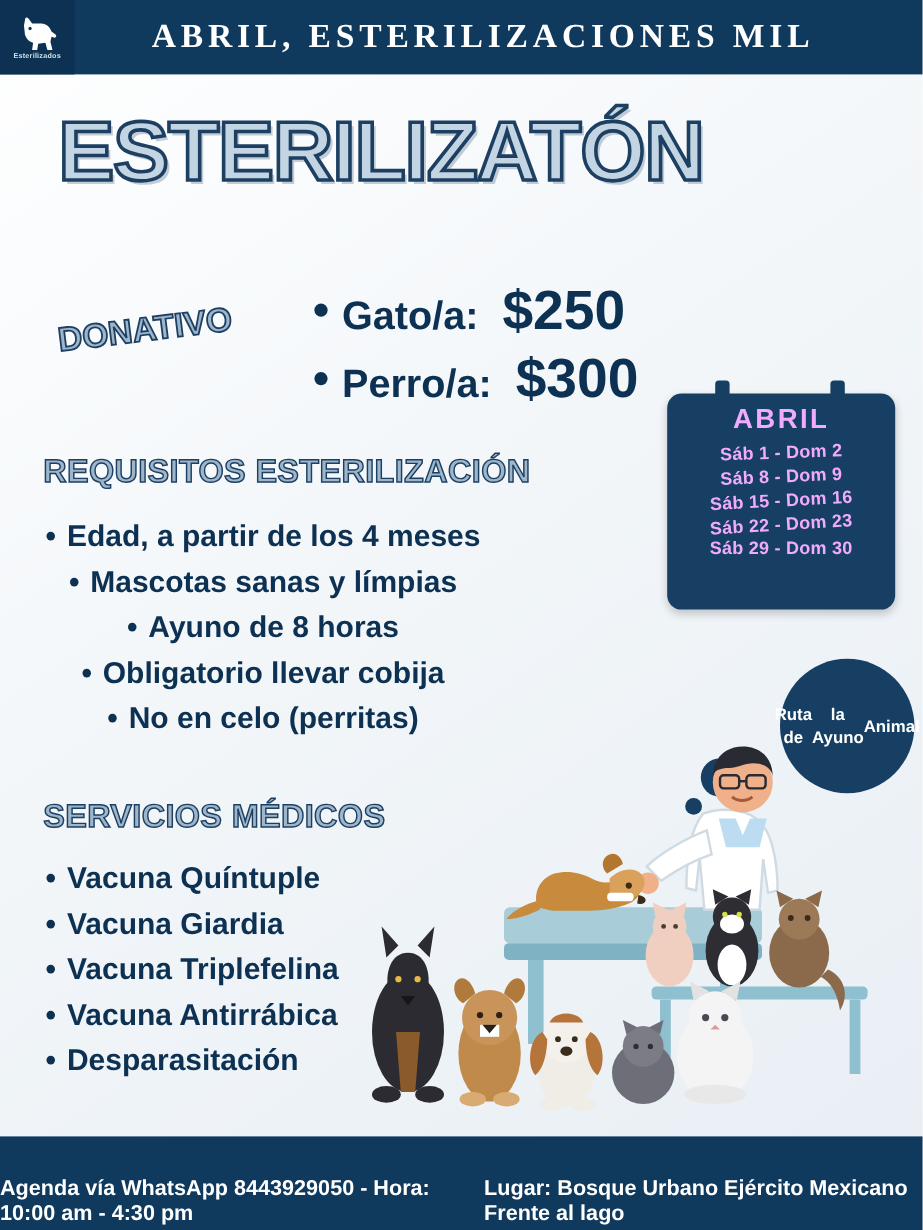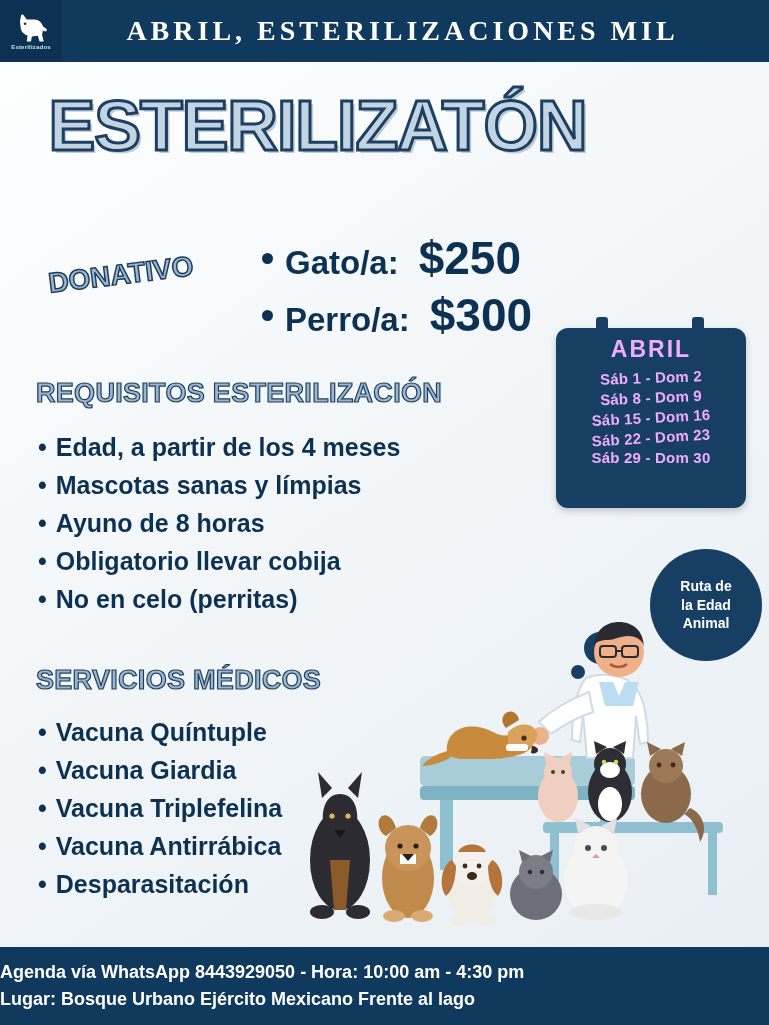--- a/index.html
+++ b/index.html
@@ -81,21 +81,21 @@
 
   .bullet-list { position: absolute; }
   .bullet-list li {
     list-style: none;
     font-size: 25px; font-weight: bold; color: #0d3152;
     margin-bottom: 9px; white-space: nowrap;
   }
   .bullet-list li::before {
     content: "•"; margin-right: 9px;
   }
-  #list-requisitos { top: 433px; left: 38px; }
+  #list-requisitos { top: 433px; left: 38px; text-align: center; }
   #list-servicios  { top: 718px; left: 38px; }
 
   
   .calendar {
     position: absolute; top: 328px; left: 556px;
     width: 190px; height: 180px;
     background: #173f63; border-radius: 12px;
     color: #f0abfc; padding: 8px 6px 6px;
     box-shadow: 0 3px 7px rgba(0,0,0,.2);
   }
@@ -117,35 +117,35 @@
   .cal-row:nth-child(4) { transform: rotate(-2deg); }
   .cal-row:nth-child(5) { transform: rotate(-2.5deg); }
   .cal-row:nth-child(6) { transform: rotate(-3deg); }
   .cal-row:nth-child(7) { transform: rotate(-3.5deg); }
 
   
   .ruta-badge {
     position: absolute; top: 549px; left: 650px;
     width: 112px; height: 112px; border-radius: 50%;
     background: #173f63; color: #ffffff;
-    display: flex; flex-direction: column; align-items: center; justify-content: center;
+    display: flex; flex-direction: row; align-items: center; justify-content: center;
     font-size: 14px; font-weight: bold; line-height: 1.35; text-align: center;
   }
 
   
   .illustration {
     position: absolute; top: 560px; left: 300px;
     width: 469px; height: 385px;
   }
 
   
   .footer {
     position: absolute; bottom: 0; left: 0; width: 769px; height: 78px;
     background: #103a5d; color: #ffffff;
-    display: flex; flex-direction: column; align-items: flex-start; justify-content: center;
+    display: flex; flex-direction: row; align-items: flex-end; justify-content: center;
   }
   .footer-line { font-size: 18px; font-weight: bold; margin: 3px 0; }
 </style>
 </head>
 <body>
 
 <div class="poster">
 
   <div class="header">
     <div class="logo-box">
@@ -198,21 +198,21 @@
     <div class="cal-month">ABRIL</div>
     <div class="cal-row">Sáb 1  -  Dom 2</div>
     <div class="cal-row">Sáb 8 - Dom 9</div>
     <div class="cal-row">Sáb 15 - Dom 16</div>
     <div class="cal-row">Sáb 22 - Dom 23</div>
     <div class="cal-row">Sáb 29 - Dom 30</div>
   </div>
 
   <div class="ruta-badge">
     <span>Ruta de</span>
-    <span>la Edad</span>
+    <span>la Ayuno</span>
     <span>Animal</span>
   </div>
 
   <svg class="illustration" viewBox="0 0 469 385">
 
     <circle cx="300" cy="88" r="16" fill="#173f63"></circle>
     <circle cx="278" cy="112" r="7" fill="#173f63"></circle>
 
     <rect x="120" y="196" width="215" height="30" rx="5" fill="#a9cdd8"></rect>
     <rect x="120" y="226" width="215" height="14" rx="4" fill="#7fb3c4"></rect>

